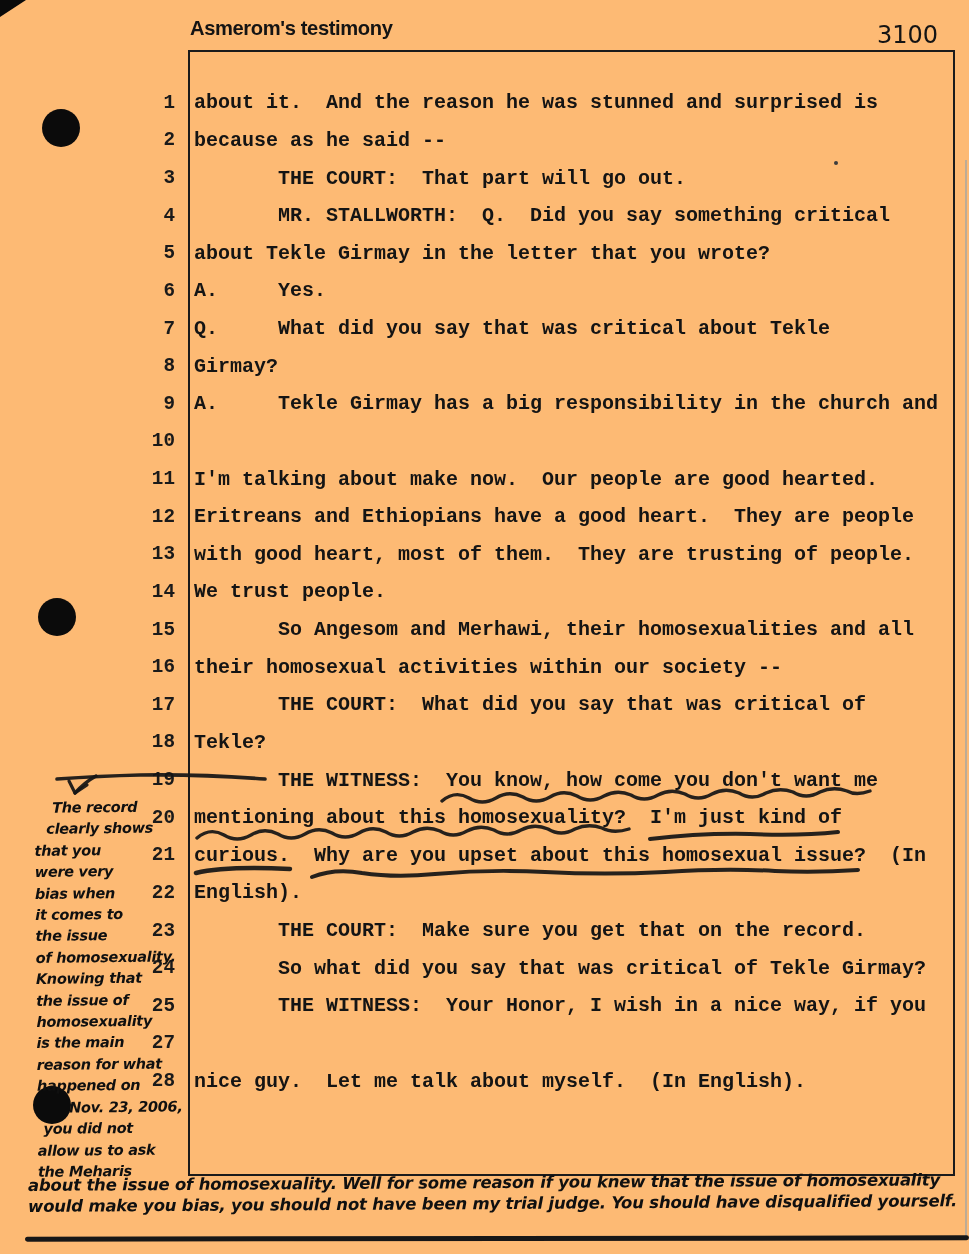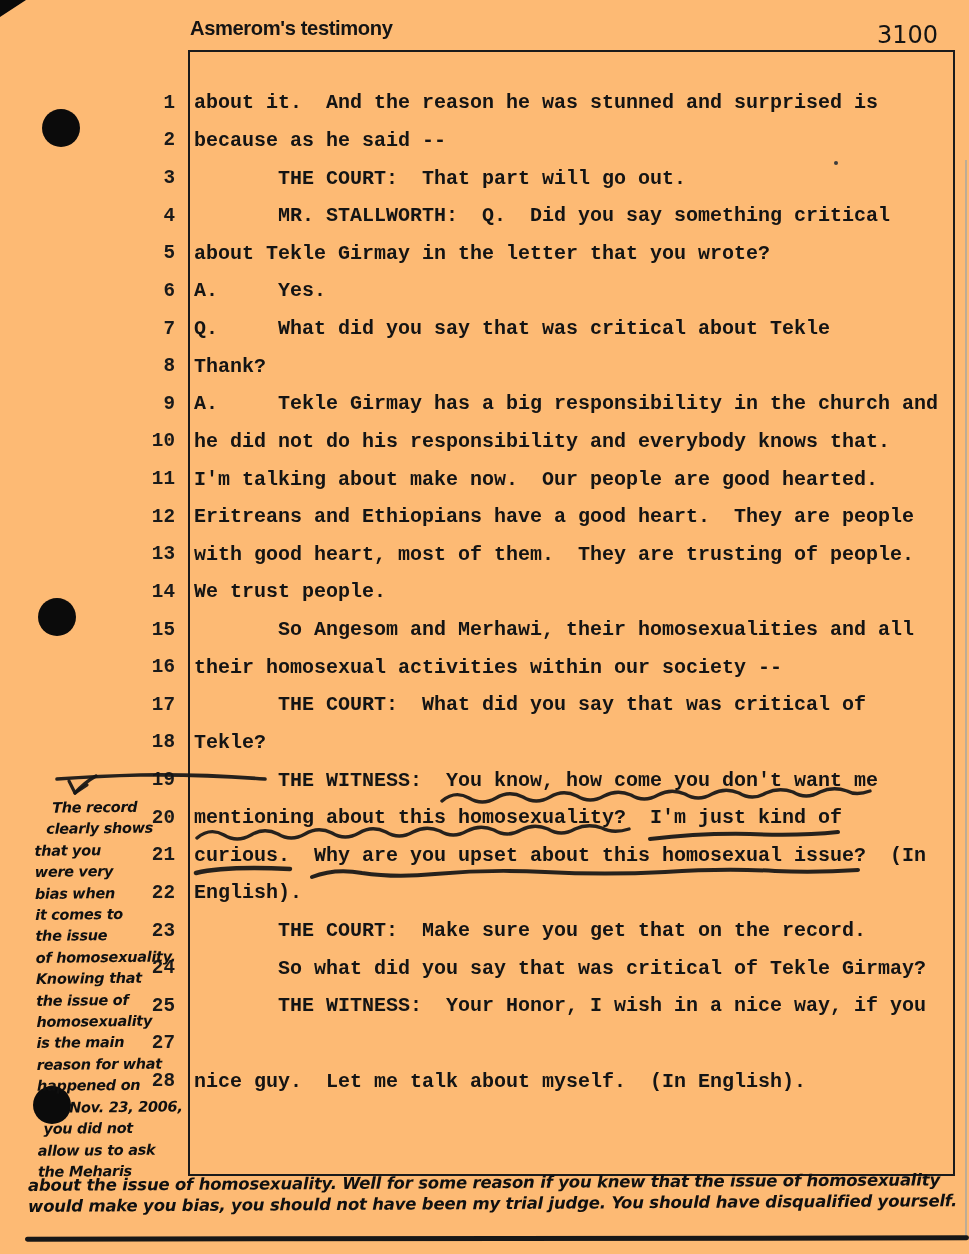--- a/index.html
+++ b/index.html
@@ -122,29 +122,28 @@
       <div class="t-row">
         <span class="t-num">6</span>
         <span class="t-text">A.     Yes.</span>
       </div>
       <div class="t-row">
         <span class="t-num">7</span>
         <span class="t-text">Q.     What did you say that was critical about Tekle</span>
       </div>
       <div class="t-row">
         <span class="t-num">8</span>
-        <span class="t-text">Thank?</span>
+        <span class="t-text">Girmay?</span>
       </div>
       <div class="t-row">
         <span class="t-num">9</span>
         <span class="t-text">A.     Tekle Girmay has a big responsibility in the church and</span>
       </div>
       <div class="t-row">
         <span class="t-num">10</span>
-        <span class="t-text">he did not do his responsibility and everybody knows that.</span>
       </div>
       <div class="t-row">
         <span class="t-num">11</span>
         <span class="t-text">I'm talking about make now.  Our people are good hearted.</span>
       </div>
       <div class="t-row">
         <span class="t-num">12</span>
         <span class="t-text">Eritreans and Ethiopians have a good heart.  They are people</span>
       </div>
       <div class="t-row">

